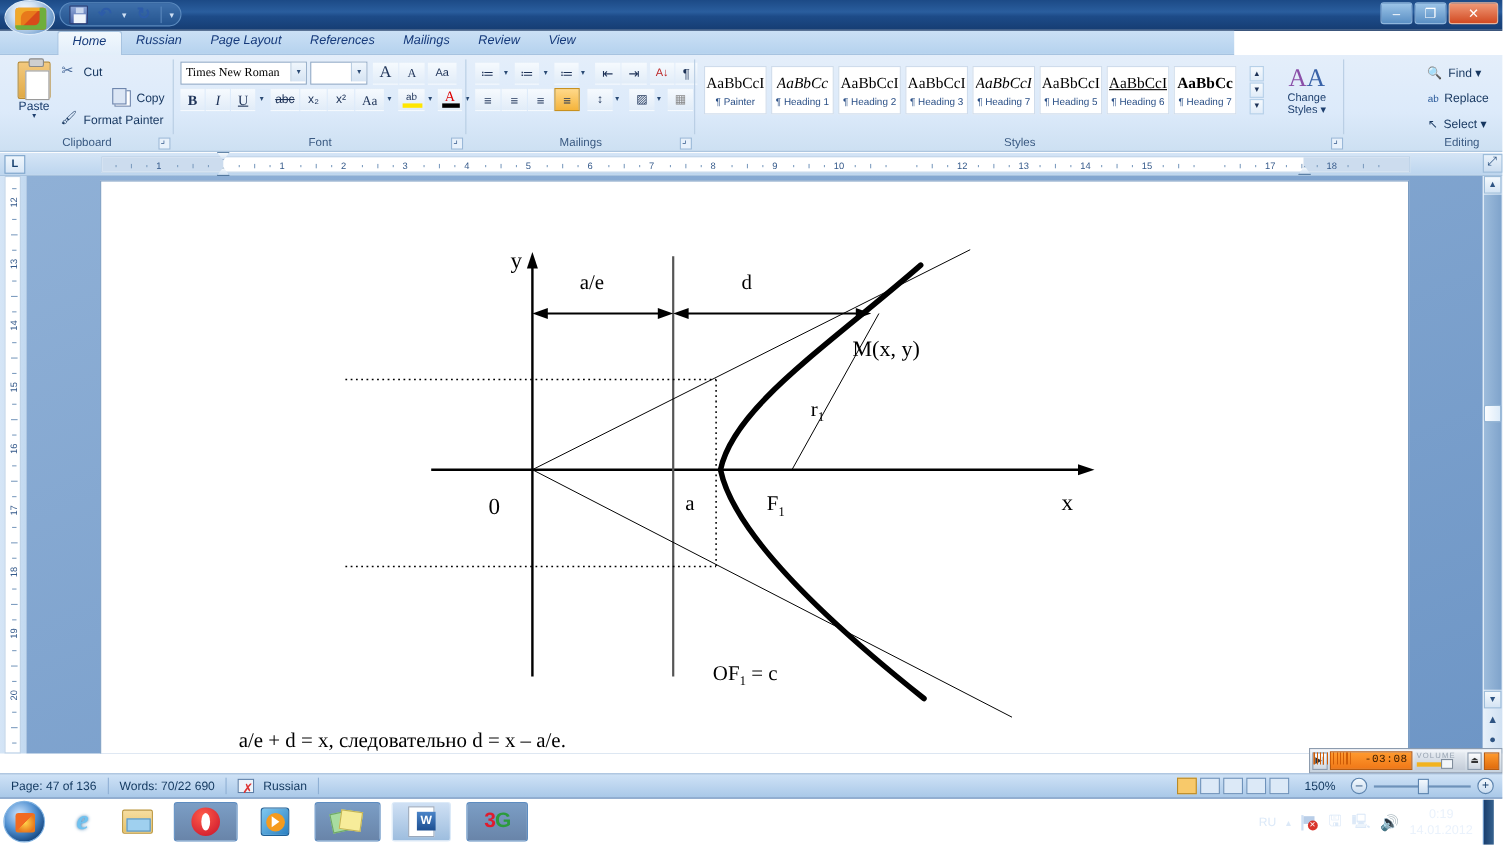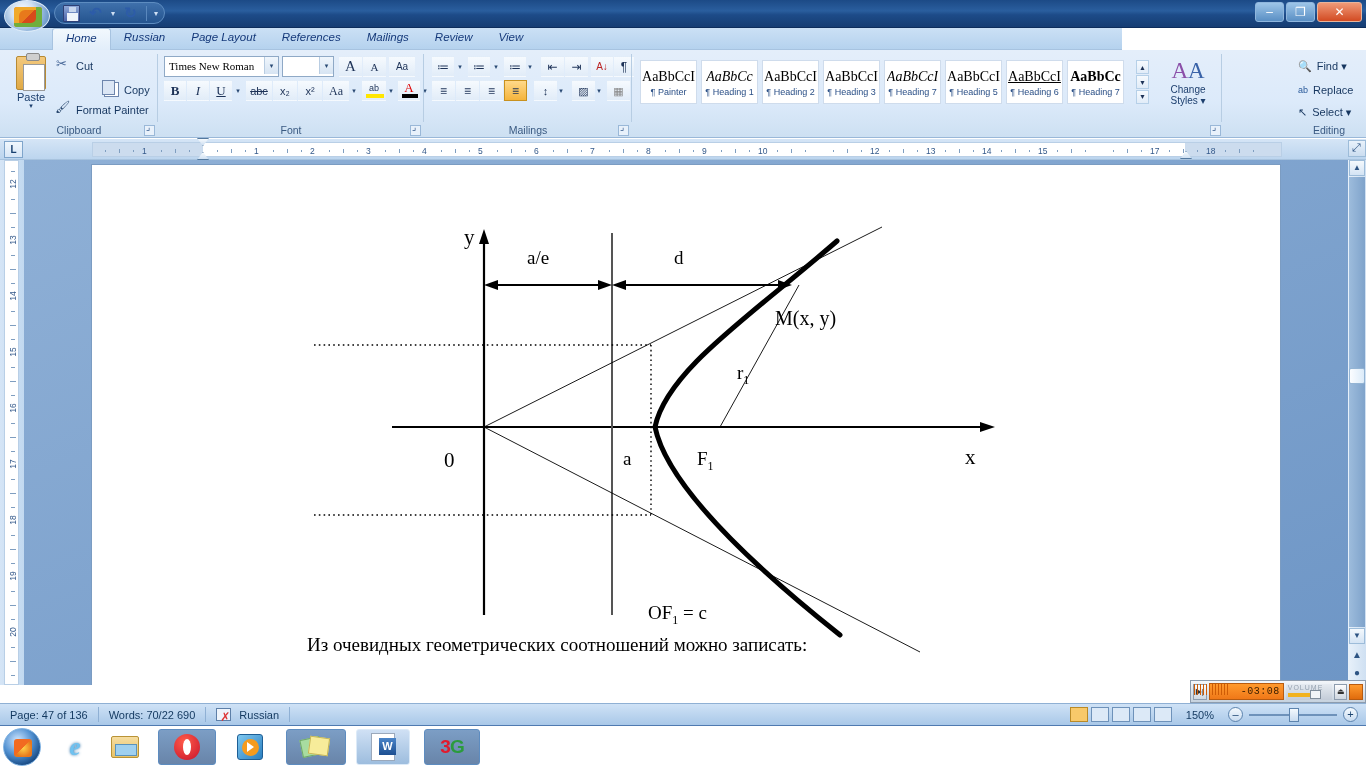--- a/index.html
+++ b/index.html
@@ -460,20 +460,21 @@
       <div style="position:absolute; left:504px; top:10px; width:13px; height:44px; display:flex; flex-direction:column; gap:1px;">
         <div class="sq-btn" style="position:relative; left:0; top:0; width:13px; height:14px; font-size:7px; line-height:13px; border-color:#b6d0e8;">▲</div>
         <div class="sq-btn" style="position:relative; left:0; top:0; width:13px; height:14px; font-size:7px; line-height:13px; border-color:#b6d0e8;">▼</div>
         <div class="sq-btn" style="position:relative; left:0; top:0; width:13px; height:14px; font-size:7px; line-height:12px; border-color:#b6d0e8;">▼</div>
       </div>
       <div style="position:absolute; left:528px; top:8px; width:56px; text-align:center; cursor:pointer;">
         <div style="font-family:'Liberation Serif',serif; font-size:23px; line-height:26px; color:#8a4fa8;">A<span style="color:#3a63a8;">A</span></div>
         <div style="font-size:10px; color:#1d3f6e; line-height:11px;">Change</div>
         <div style="font-size:10px; color:#1d3f6e; line-height:11px;">Styles ▾</div>
       </div>
+      <div class="rgroup-title" style="left:0; width:590px;">Styles</div>
       <div class="dlg-launch" style="right:71px;"></div>
       <div class="rgroup-sep" style="right:70px;"></div>
     </div>
 
     <div class="rgroup" style="left:1292px; width:74px;">
       <div style="position:absolute; left:6px; top:6px; display:flex; flex-direction:column; gap:2px;">
         <div class="ed-item">
           <span style="font-size:11px;">🔍</span>
           <span>Find ▾</span>
         </div>
@@ -672,21 +673,21 @@
         <span>F</span><sub style="font-size:12px;">1</sub>
       </div>
       <div class="doctext" style="left:683px; top:142px; font-size:20px;">M(x, y)</div>
       <div class="doctext" style="left:645px; top:197px; font-size:19px;">
         <span>r</span><sub style="font-size:12px;">1</sub>
       </div>
       <div class="doctext" style="left:556px; top:437px; font-size:19px;">
         <span>OF</span><sub style="font-size:12px;">1</sub><span> = c</span>
       </div>
 
-      <div class="doctext" style="left:215px; top:469px; font-size:19px;">Из очевидных геометрических соотношений можно записать:</div>
+      <div class="doctext" style="left:125px; top:498px; font-size:19px;">a/e + d = x, следовательно d = x – a/e.</div>
 
     </div>
   </div>
 
   <div class="splitbox"></div>
   <div class="vscroll">
     <div class="sb-arrow" style="top:0;">▲</div>
     <div class="sb-track" style="top:17px; bottom:58px;"></div>
     <div class="sb-thumb" style="top:208px;"></div>
     <div class="sb-arrow" style="bottom:41px;">▼</div>
@@ -768,14 +769,31 @@
     </div>
     <div class="tbitem active" style="left:356px; width:54px;">
       <span style="display:inline-block;width:24px;height:28px;background:#fff;border:1px solid #9aa8bb;position:relative;">
         <span style="position:absolute;right:-2px;top:4px;width:17px;height:17px;background:linear-gradient(to bottom,#4a84c8,#1d4f91);color:#fff;font-size:11px;font-weight:bold;text-align:center;line-height:17px;">W</span>
       </span>
     </div>
     <div class="tbitem framed" style="left:424px; width:56px;">
       <span style="font-size:19px;font-weight:bold;letter-spacing:-1px;"><span style="color:#e01b2e;">3</span><span style="color:#2b9b3c;">G</span></span>
     </div>
 
+    <div class="tray">
+      <span>RU</span>
+      <span style="font-size:9px;">▴</span>
+      <span style="position:relative;display:inline-block;width:16px;height:14px;">
+        <span style="position:absolute;left:0;top:0;width:2px;height:14px;background:#cfe0f4;"></span>
+        <span style="position:absolute;left:2px;top:1px;width:10px;height:7px;background:#b9cee8;"></span>
+        <span style="position:absolute;left:6px;top:5px;width:9px;height:9px;border-radius:50%;background:#d9342b;color:#fff;font-size:7px;text-align:center;line-height:9px;">✕</span>
+      </span>
+      <span style="font-size:14px;">🖫</span>
+      <span style="font-size:13px;">🖳</span>
+      <span style="font-size:14px;">🔊</span>
+      <span class="trayclock">
+        <div>0:19</div>
+        <div>14.01.2012</div>
+      </span>
+      <span class="showdesk"></span>
+    </div>
   </div>
 </div>
 
 </body></html>

